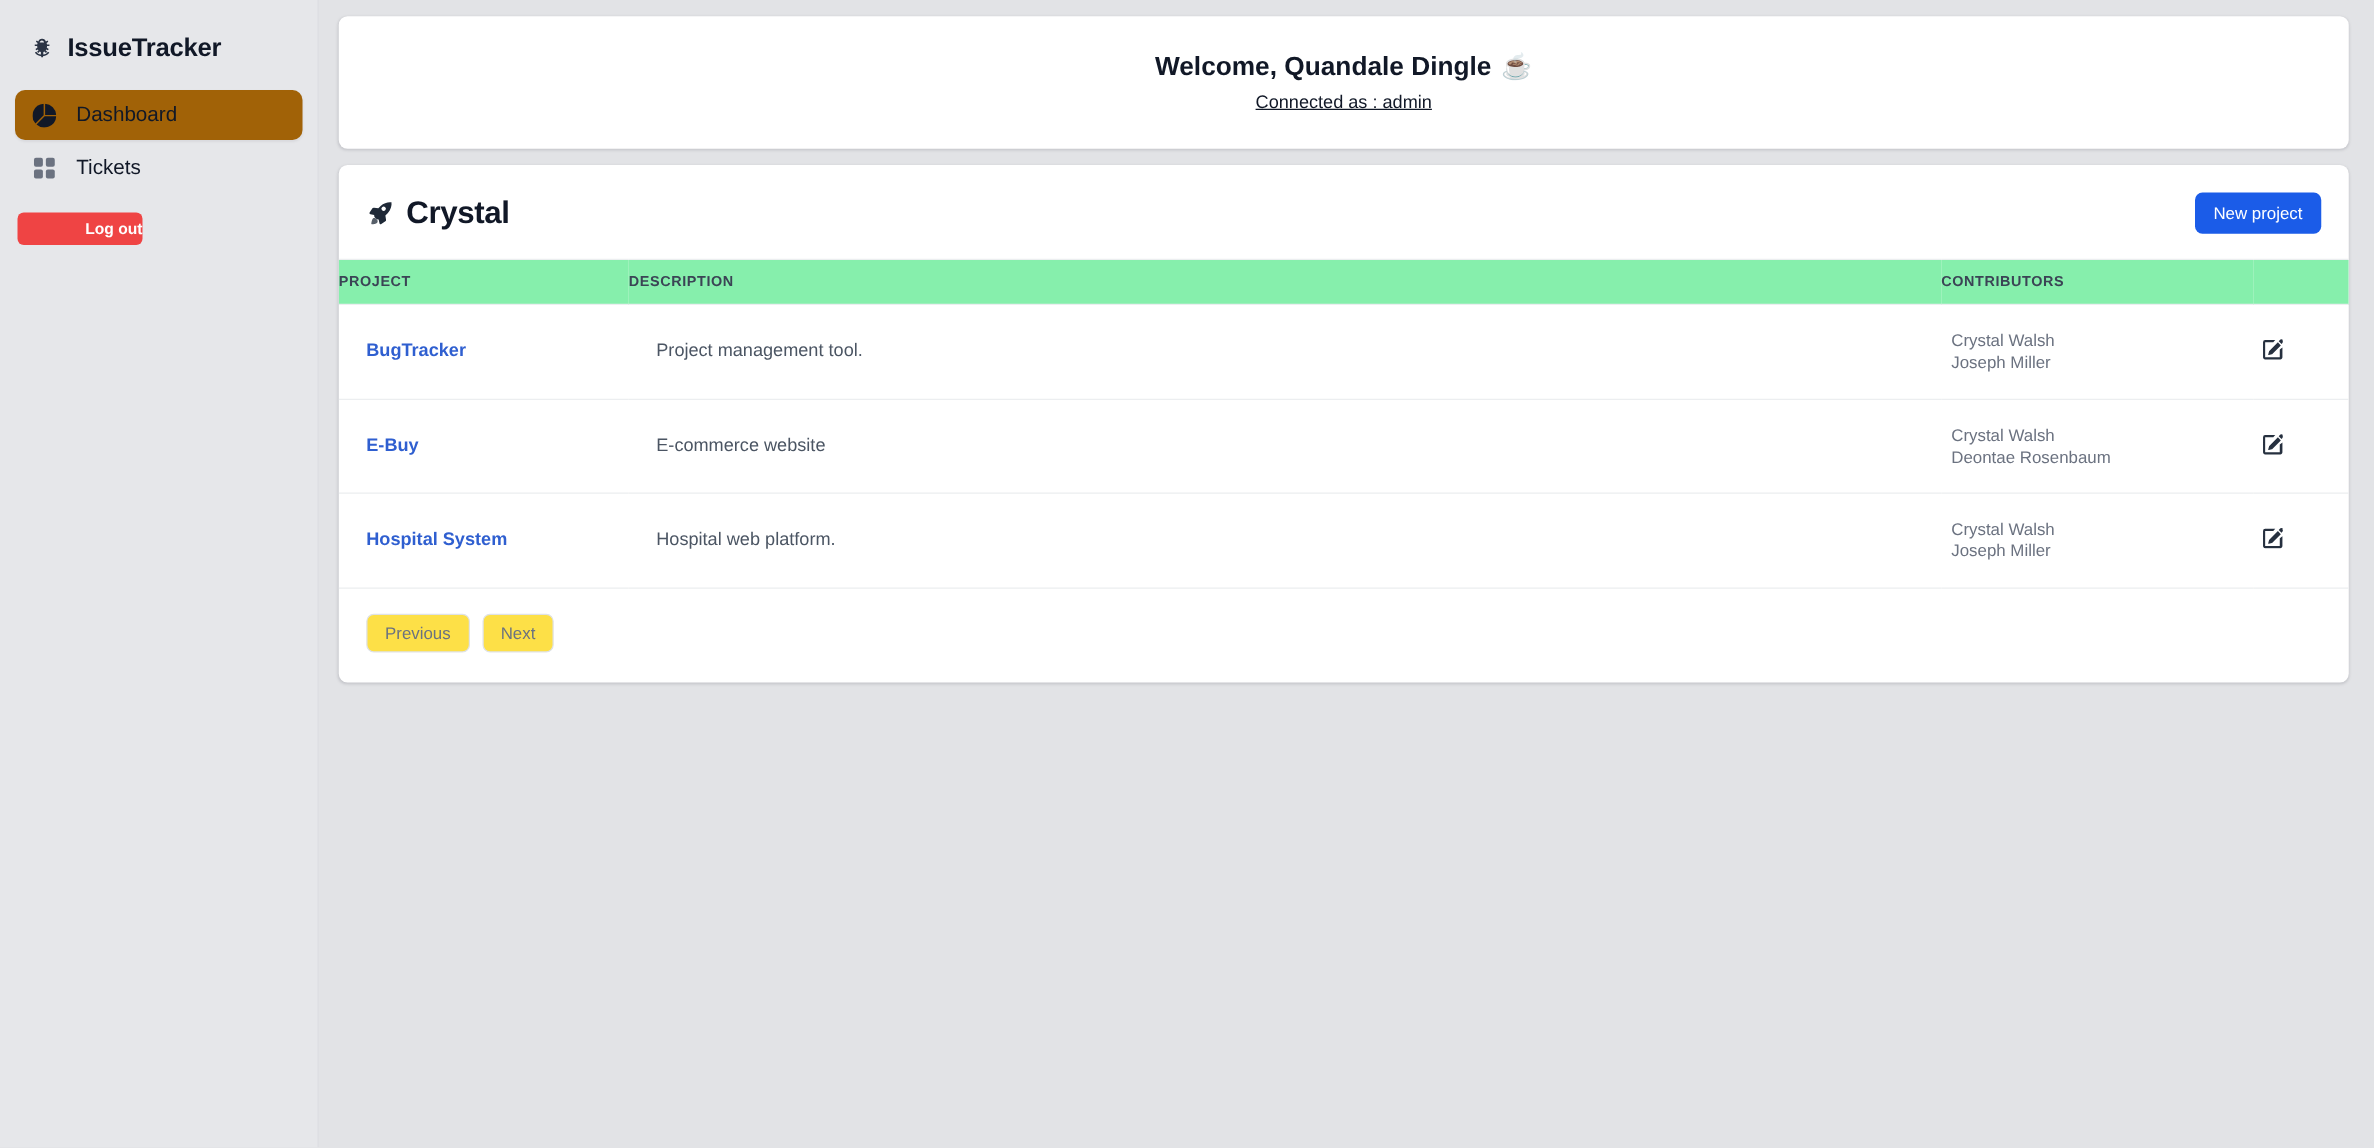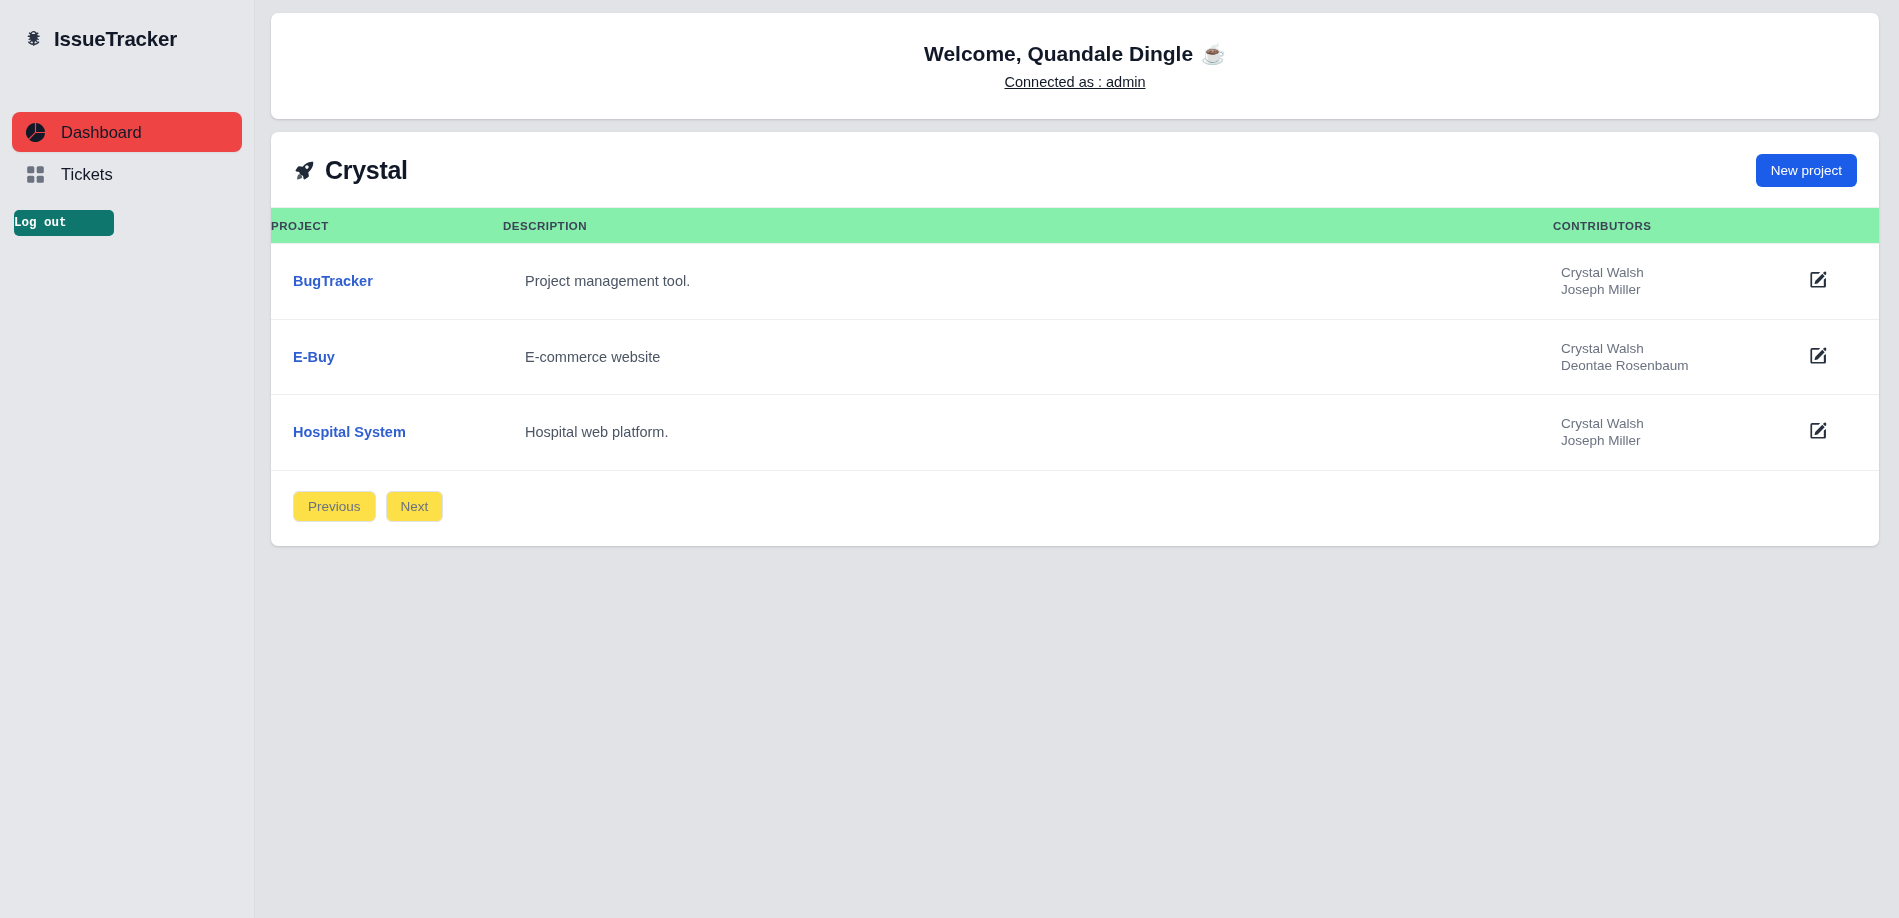--- a/index.html
+++ b/index.html
@@ -72,45 +72,44 @@
     display: flex; align-items: center; justify-content: center;
     color: #6b7280;
     flex: 0 0 auto;
   }
   .nav-item .nav-label {
     font-size: 16.5px;
     color: #111827;
     font-weight: 400;
   }
   .nav-item.active {
-    background: #ef4444;
+    background: #a16207;
     box-shadow: 0 1px 2px rgba(16,24,40,0.06);
-    margin-top: 40px;
   }
   .nav-item.active .nav-icon { color: #111827; }
   .nav-item.active .nav-label { font-weight: 500; }
 
   .logout-wrap {
     margin-top: 16px;
     padding: 0 2px;
   }
   .logout-btn {
     display: block;
     width: 100px;
     height: 26px;
     line-height: 26px;
-    text-align: left;
-    background: #0f766e;
+    text-align: right;
+    background: #ef4444;
     color: #ffffff;
     font-size: 12.5px;
     font-weight: 700;
     border: none;
     border-radius: 5px;
     cursor: pointer;
-    font-family: Liberation Mono, monospace;
+    font-family: Liberation Sans, sans-serif;
   }
 
   
   .main {
     flex: 1;
     height: 918px;
     padding: 13px 20px 0 16px;
     overflow: hidden;
   }
   .card {

